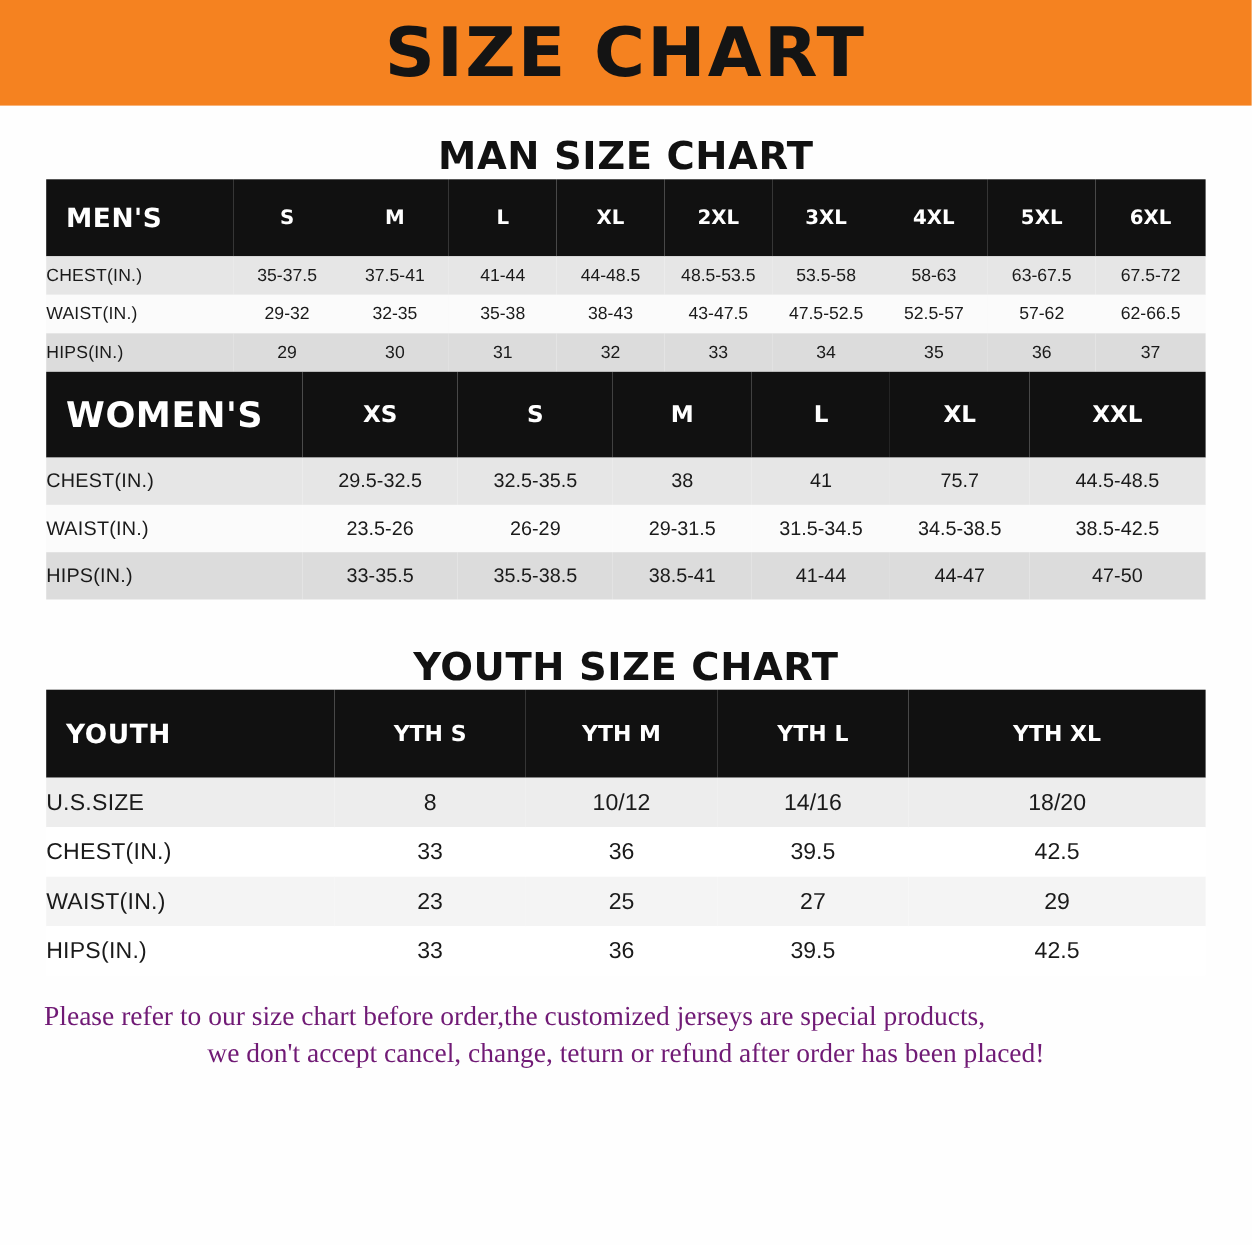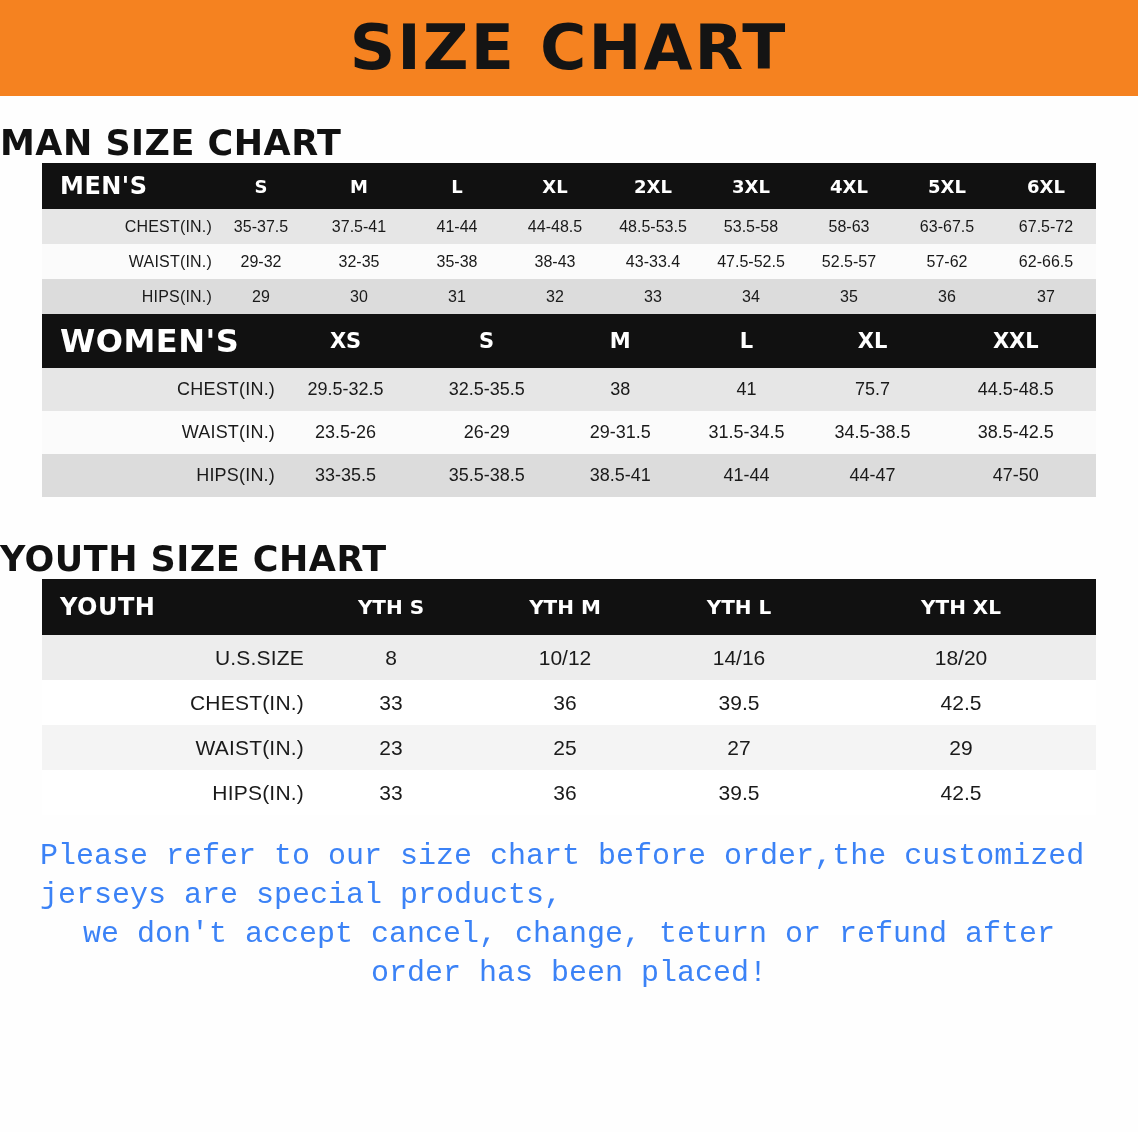--- a/index.html
+++ b/index.html
@@ -34,20 +34,21 @@
     font-weight: bold;
     font-size: 62px;
     letter-spacing: 2px;
     color: #141414;
     line-height: 1;
     transform: scaleX(1.02);
   }
 
   
   .section-title {
+    text-align: center;
     font-family: "DejaVu Sans", sans-serif;
     font-weight: bold;
     font-size: 35px;
     color: #111111;
     letter-spacing: 0.5px;
   }
   .mst { margin-top: 27px; }
   .wst { margin-top: 36px; }
   .yst { margin-top: 42px; }
 
@@ -60,21 +61,21 @@
     border-collapse: collapse;
     table-layout: fixed;
   }
   .hdr-row {
     background: #111111;
     color: #ffffff;
   }
   .hdr-row td {
     font-family: "DejaVu Sans", sans-serif;
     font-weight: bold;
-    padding: 0;
+    padding: 12px;
     height: 46px;
     vertical-align: middle;
     text-align: center;
     font-size: 19px;
   }
   .hdr-row td.first {
     text-align: left;
     padding-left: 18px;
     font-size: 23px;
     letter-spacing: 0.5px;
@@ -82,21 +83,21 @@
   tbody td {
     font-family: "Liberation Sans", sans-serif;
     font-size: 17px;
     color: #1a1a1a;
     text-align: center;
     height: 36px;
     vertical-align: middle;
     padding: 0;
   }
   tbody td.first {
-    text-align: right;
+    text-align: left;
     font-size: 17px;
     letter-spacing: 0.2px;
   }
   .row-a { background: #e6e6e6; }
   .row-b { background: #fbfbfb; }
   .row-c { background: #dcdcdc; }
 
   
   #men-table .hdr-row td { font-size: 18px; }
   #men-table .hdr-row td.first { font-size: 24px; }
@@ -112,23 +113,23 @@
   #youth-table .hdr-row td.first { font-size: 24px; }
   #youth-table tbody td { height: 45px; font-size: 21px; }
   #youth-table tbody tr.row-a { background: #ededed; }
   #youth-table tbody tr.row-b { background: #ffffff; }
   #youth-table tbody tr.row-c { background: #f4f4f4; }
   #youth-table tbody tr.row-d { background: #ffffff; }
 
   
   .note {
     margin: 22px 40px 0 40px;
-    color: #3b82f6;
-    font-family: Liberation Mono, monospace;
-    font-size: 30px;
+    color: #701a75;
+    font-family: Liberation Serif, serif;
+    font-size: 25px;
     line-height: 1.3;
     text-align: left;
   }
   .note .l2 { display: block; text-align: center; }
 </style>
 </head>
 <body>
 
 <div class="page">
 
@@ -177,21 +178,21 @@
           <td>58-63</td>
           <td>63-67.5</td>
           <td>67.5-72</td>
         </tr>
         <tr class="row-b">
           <td class="first">WAIST(IN.)</td>
           <td>29-32</td>
           <td>32-35</td>
           <td>35-38</td>
           <td>38-43</td>
-          <td>43-33.4</td>
+          <td>43-47.5</td>
           <td>47.5-52.5</td>
           <td>52.5-57</td>
           <td>57-62</td>
           <td>62-66.5</td>
         </tr>
         <tr class="row-c">
           <td class="first">HIPS(IN.)</td>
           <td>29</td>
           <td>30</td>
           <td>31</td>

